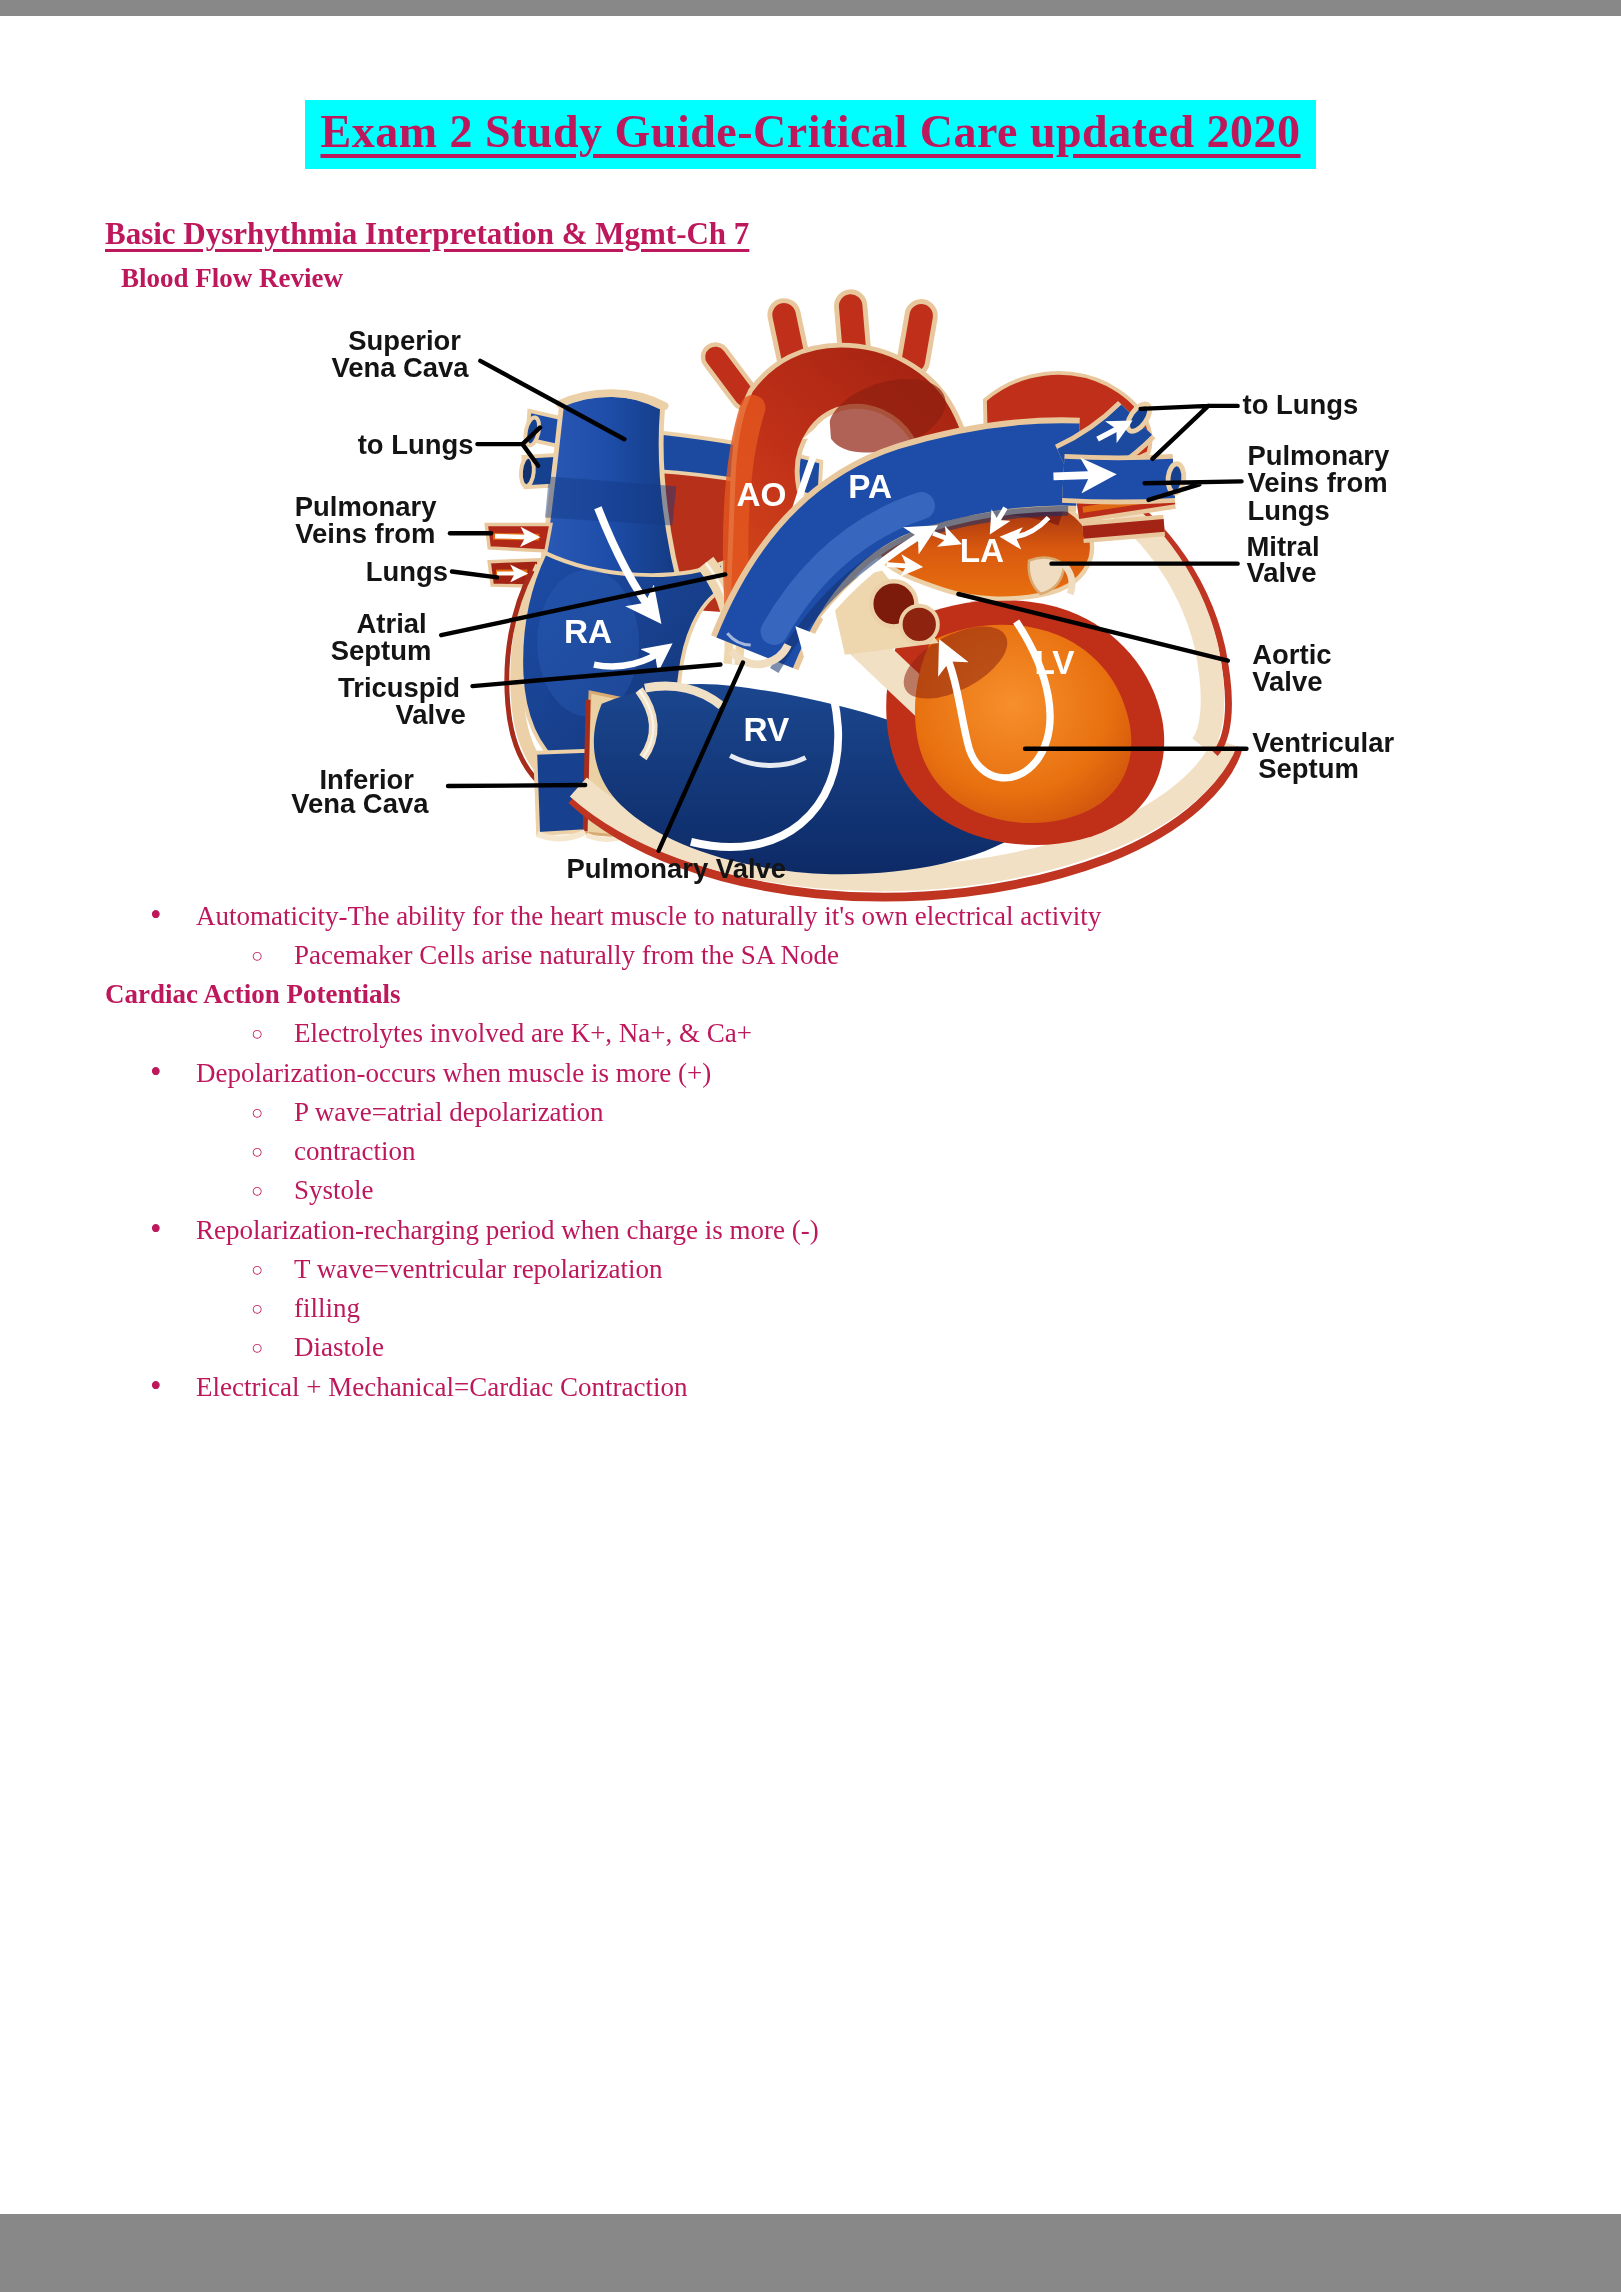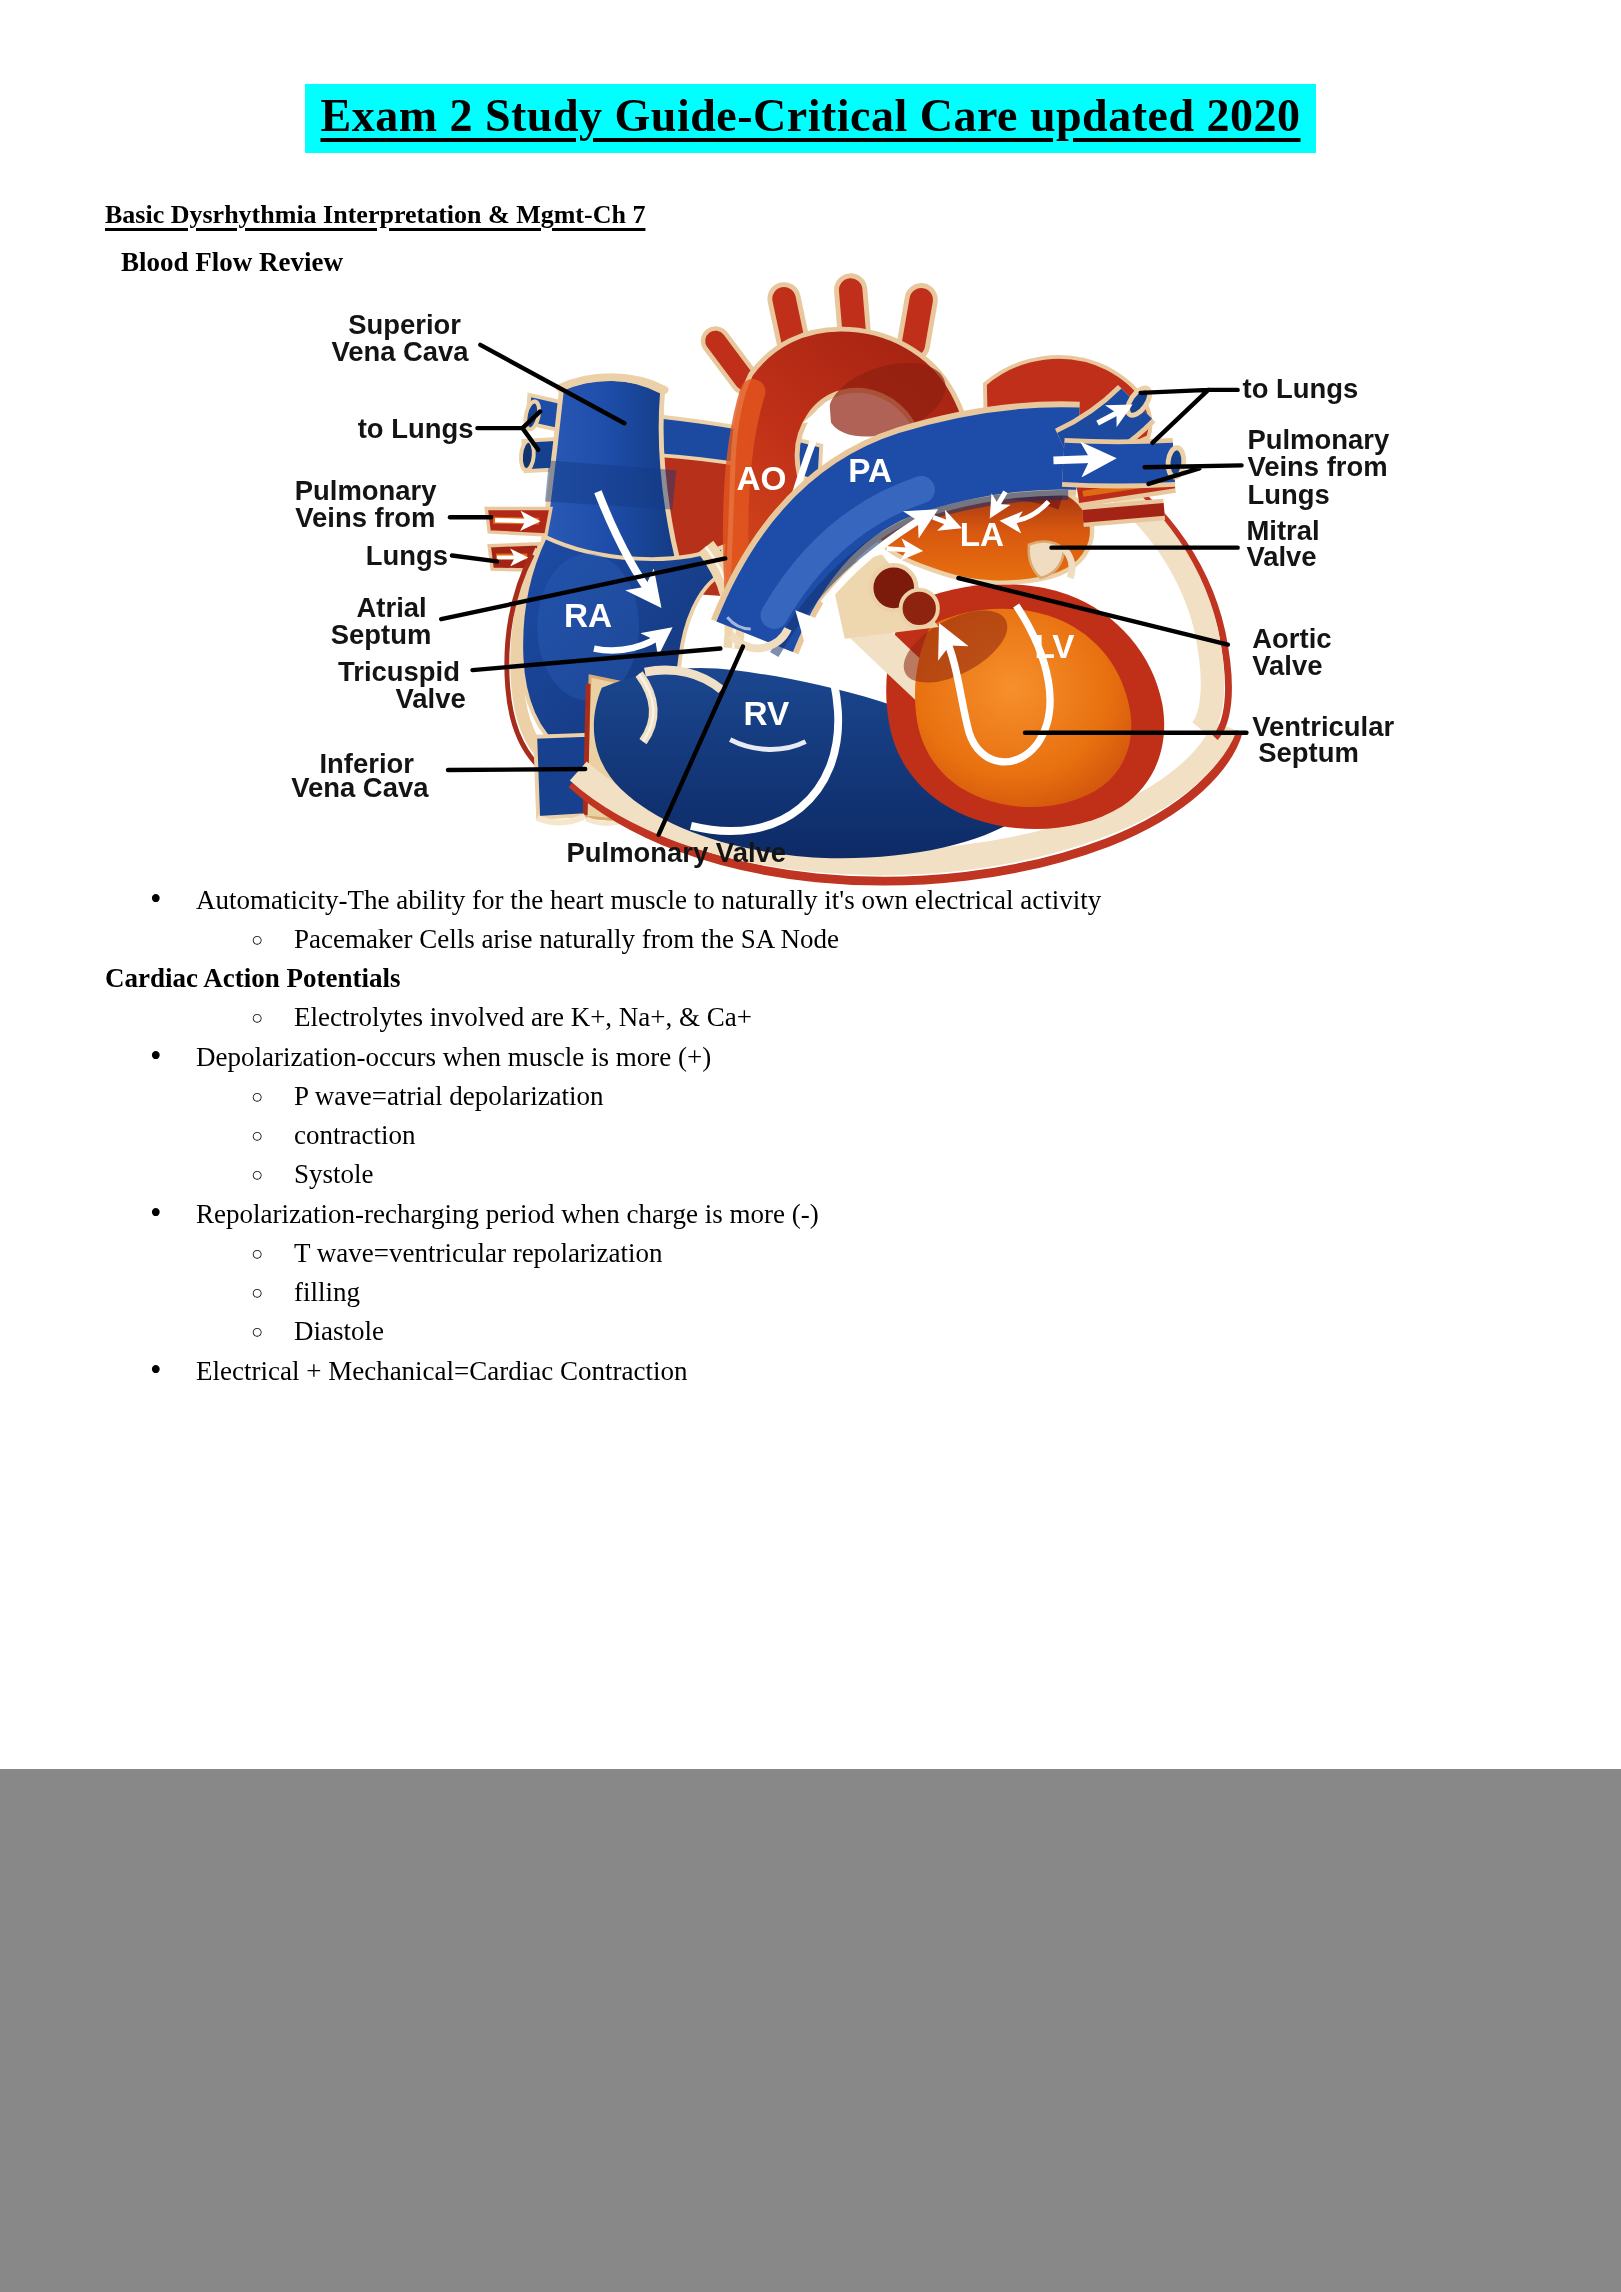--- a/index.html
+++ b/index.html
@@ -1,30 +1,30 @@
 <!DOCTYPE html>
 <html><head>
 <meta charset="utf-8">
 <style>
   html,body{margin:0;padding:0;background:#888;}
   .page{
-    position:relative; width:1621px; height:1769px; background:#ffffff;
-    font-family:"Liberation Serif", serif; color:#000000; overflow:hidden; margin:0 auto;
+    position:relative; width:1621px; height:2198px; background:#ffffff;
+    font-family:"Liberation Serif", serif; color:#be185d; overflow:hidden; margin:16px auto;
   }
   
   .title-wrap{position:absolute; top:84px; left:0; right:0; text-align:center;}
   .title-hl{
     display:inline-block; background:#00ffff;
     font-weight:bold; font-size:46px; line-height:1.2;
     text-decoration:underline; text-decoration-thickness:3.9px; text-underline-offset:6.9px;
     padding:3.9px 15.7px 9.8px 15.7px; letter-spacing:0.5px;
   }
   .h2{
     position:absolute; top:200px; left:105px;
-    font-weight:bold; font-size:26px;
+    font-weight:bold; font-size:31px;
     text-decoration:underline; text-decoration-thickness:2.9px; text-underline-offset:4.9px;
   }
   .h3{position:absolute; top:247px; left:121px; font-weight:bold; font-size:27px;}
   
   .heart-svg{position:absolute; top:0; left:0;}
   .dlabel{font-family:"Liberation Sans", sans-serif; font-weight:700; font-size:28px; fill:#141414;}
   .clabel{font-family:"Liberation Sans", sans-serif; font-weight:700; font-size:34px; fill:#ffffff;}
   .leader{stroke:#000; stroke-width:4.5; fill:none; stroke-linecap:round;}
   
   .doc-body{position:absolute; top:880px; left:0; right:0;}

